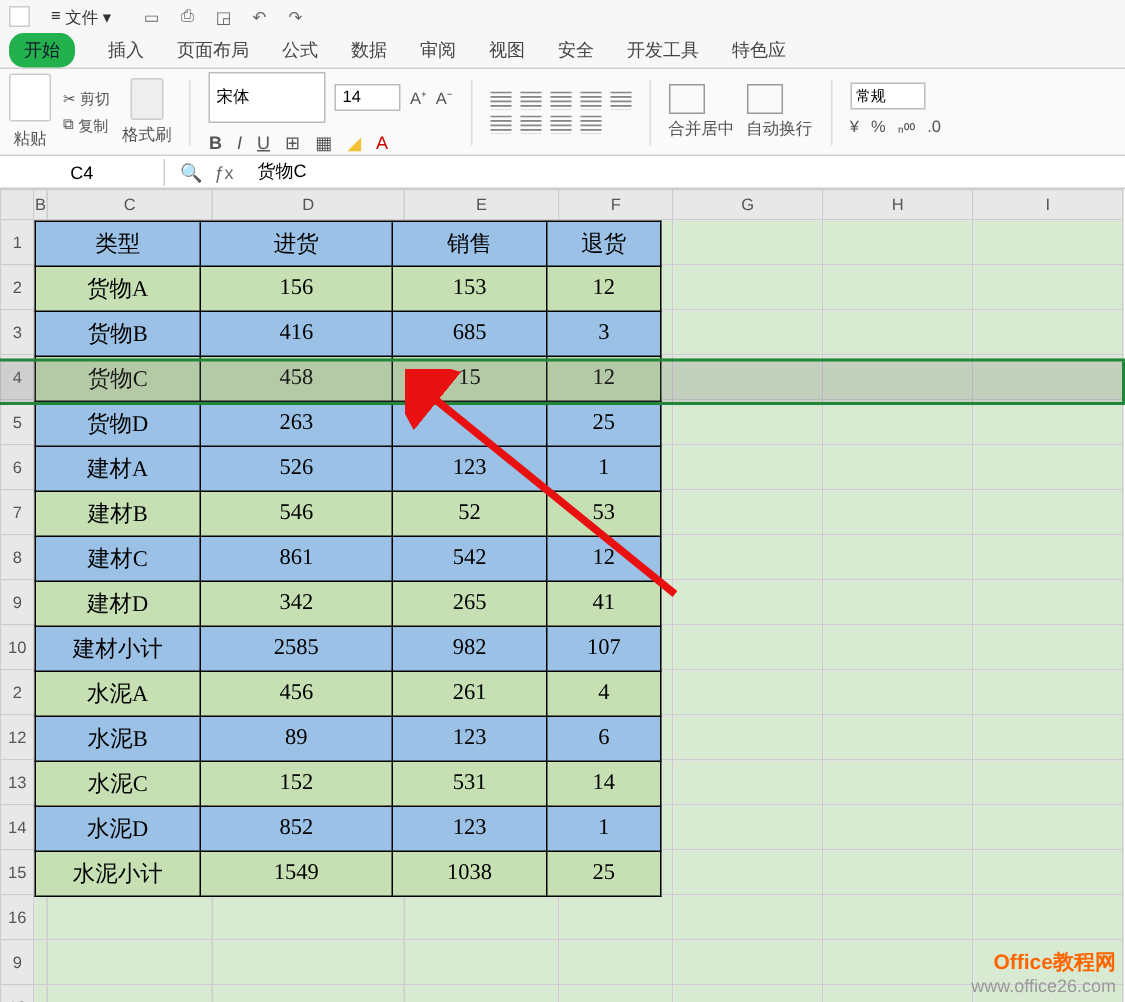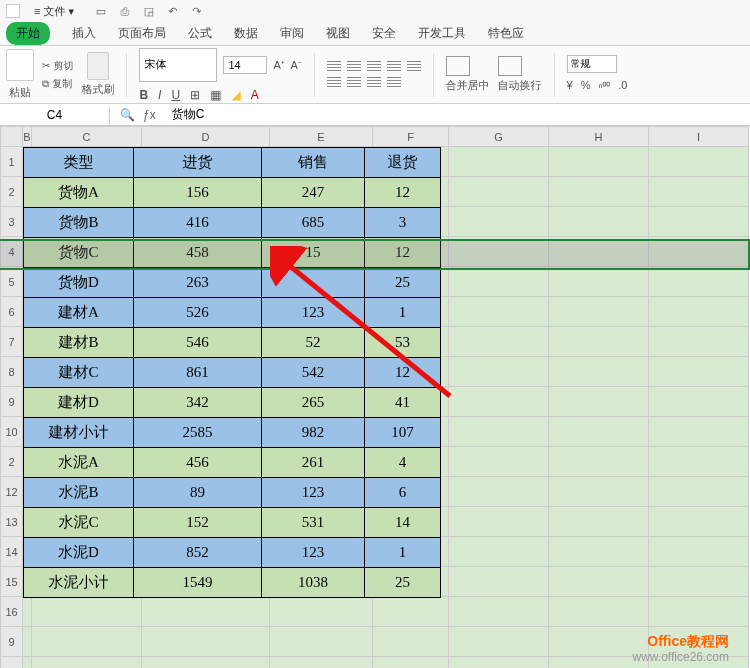--- a/index.html
+++ b/index.html
@@ -51,21 +51,21 @@
 .colB{width:9px}
 .colC{width:110px}
 .colD{width:128px}
 .colE{width:103px}
 .colF{width:76px}
 .colG,.colH{width:100px}
 .colI{width:100px}
 .selrow{position:absolute;left:0;top:113px;width:750px;height:31px;background:rgba(120,120,120,.22);border-top:2px solid #22863a;border-bottom:2px solid #22863a;pointer-events:none}
 .selrow::before{content:"";position:absolute;right:0;top:0;bottom:0;width:2px;background:#22863a}
 .arrow{position:absolute;left:270px;top:120px;pointer-events:none}
-.watermark{position:absolute;right:21px;bottom:4px;font-size:12px;color:#999;text-align:right;line-height:1.2}
+.watermark{position:absolute;right:6px;bottom:4px;font-size:12px;color:#999;text-align:right;line-height:1.2}
 .watermark b{color:#f60;font-size:14px}
 </style>
 </head>
 <body>
 
 <div class="menubar">
   <span class="logo"></span>
   <span class="file">≡ <span>文件</span> ▾</span>
   <span class="qat">
     <span>▭</span>
@@ -384,21 +384,21 @@
       <tbody>
         <tr>
           <td class="hdr" style="width:110px">类型</td>
           <td class="hdr" style="width:128px">进货</td>
           <td class="hdr" style="width:103px">销售</td>
           <td class="hdr" style="width:76px">退货</td>
         </tr>
         <tr>
           <td class="r1" style="width:110px">货物A</td>
           <td class="r1" style="width:128px">156</td>
-          <td class="r1" style="width:103px">247</td>
+          <td class="r1" style="width:103px">153</td>
           <td class="r1" style="width:76px">12</td>
         </tr>
         <tr>
           <td class="r2" style="width:110px">货物B</td>
           <td class="r2" style="width:128px">416</td>
           <td class="r2" style="width:103px">685</td>
           <td class="r2" style="width:76px">3</td>
         </tr>
         <tr>
           <td class="r1" style="width:110px">货物C</td>

